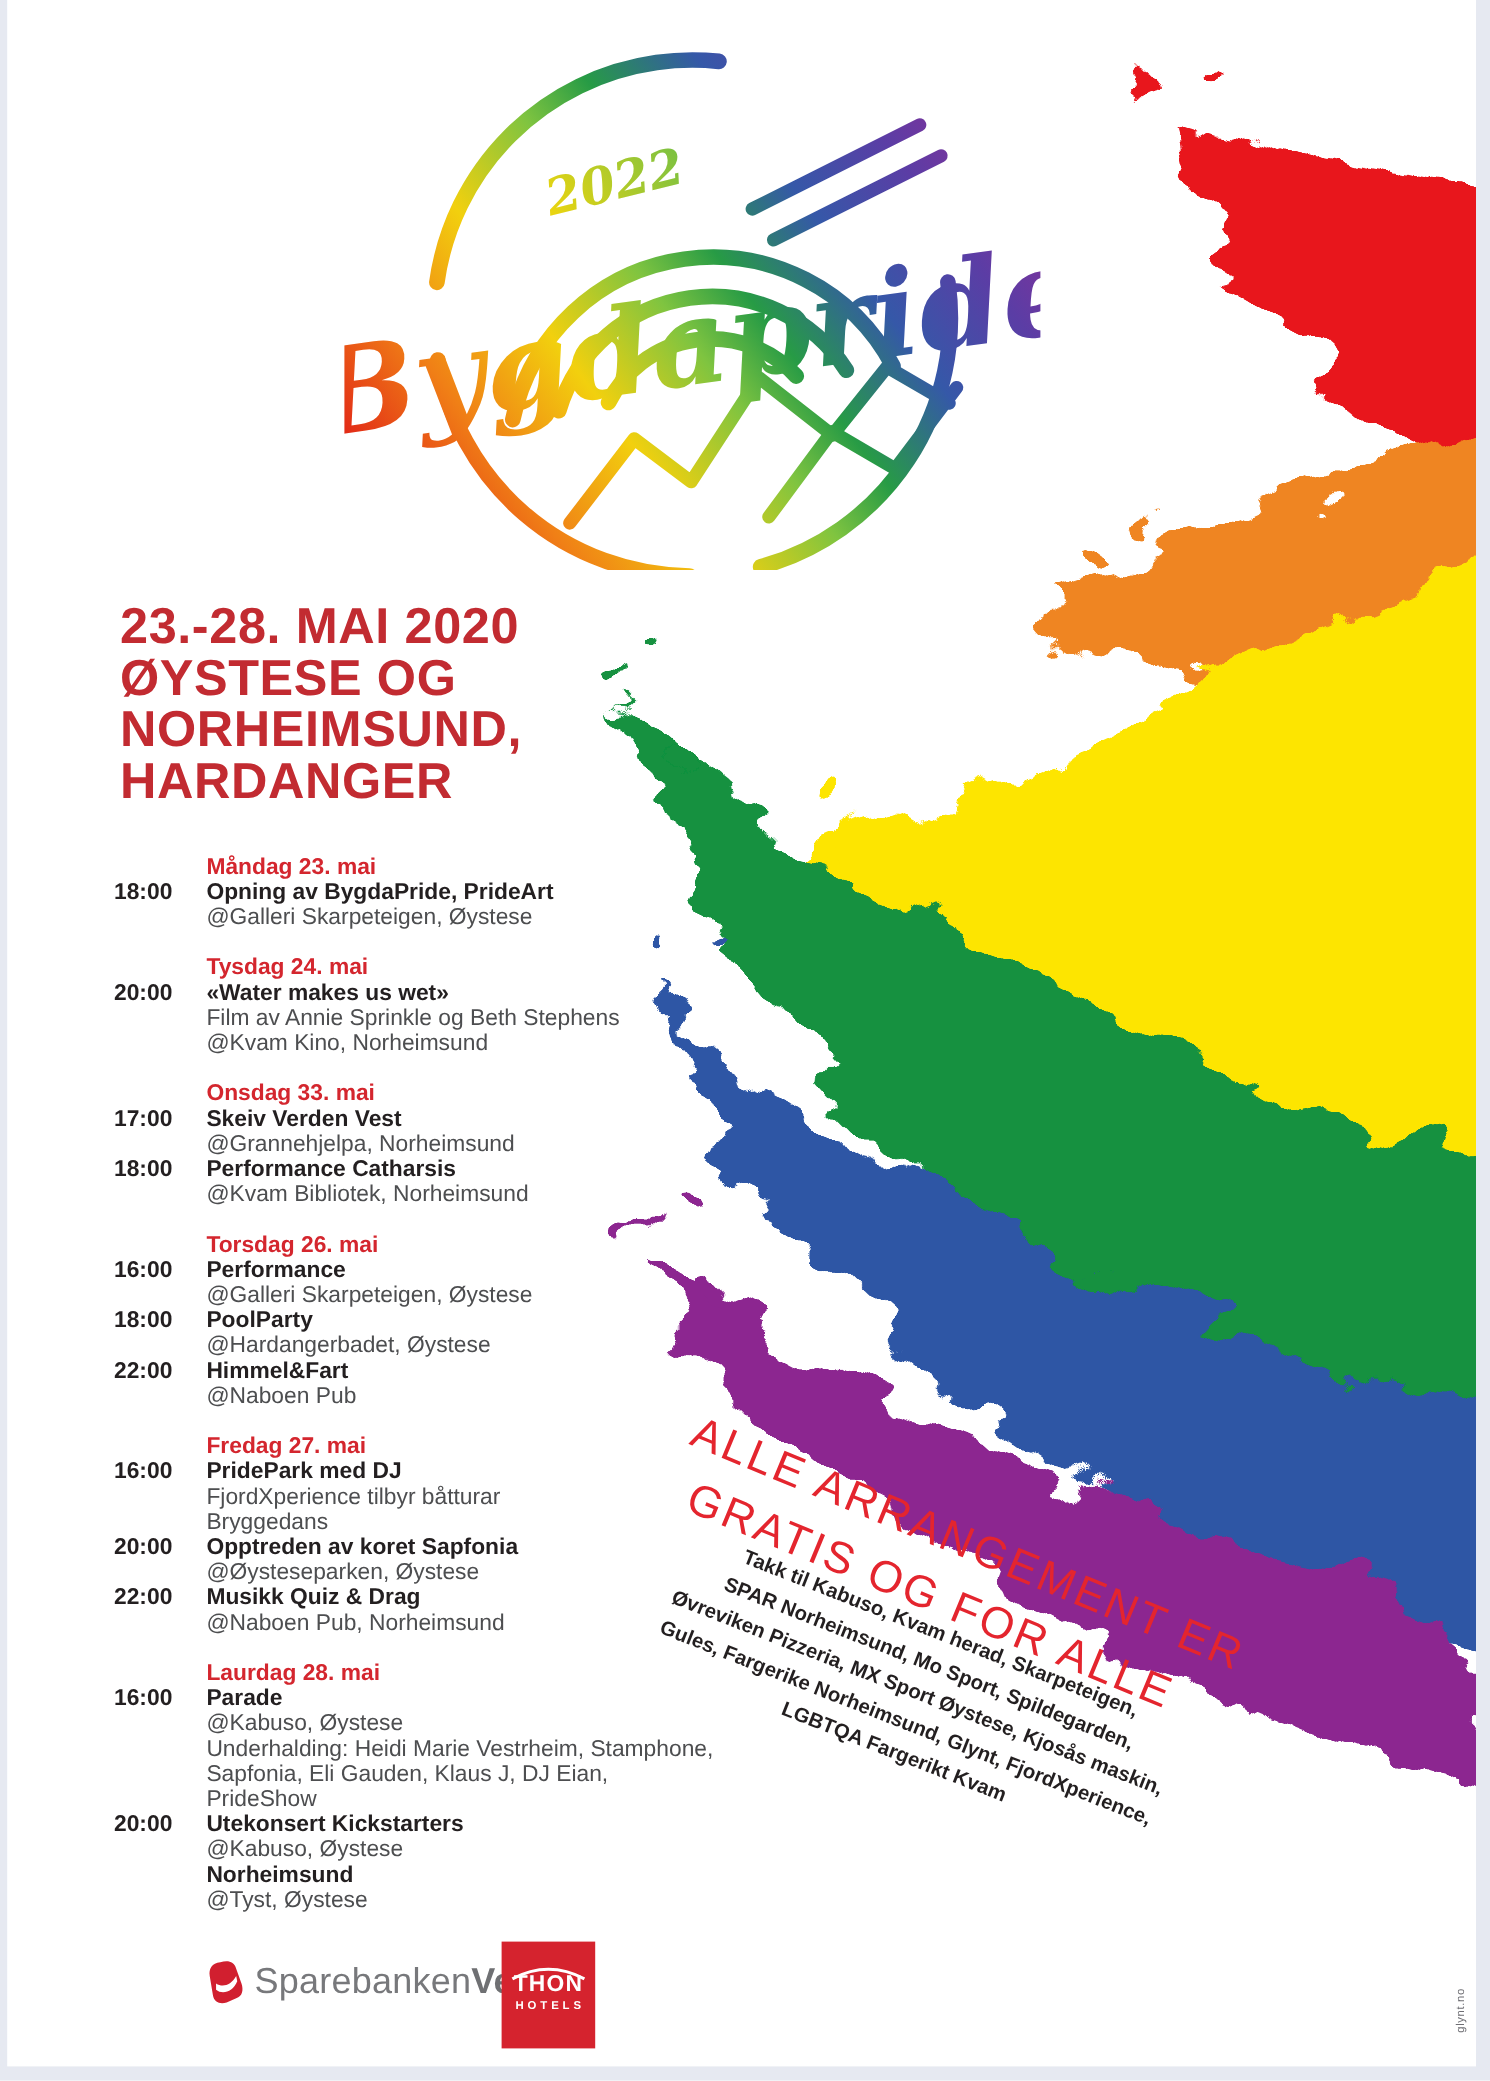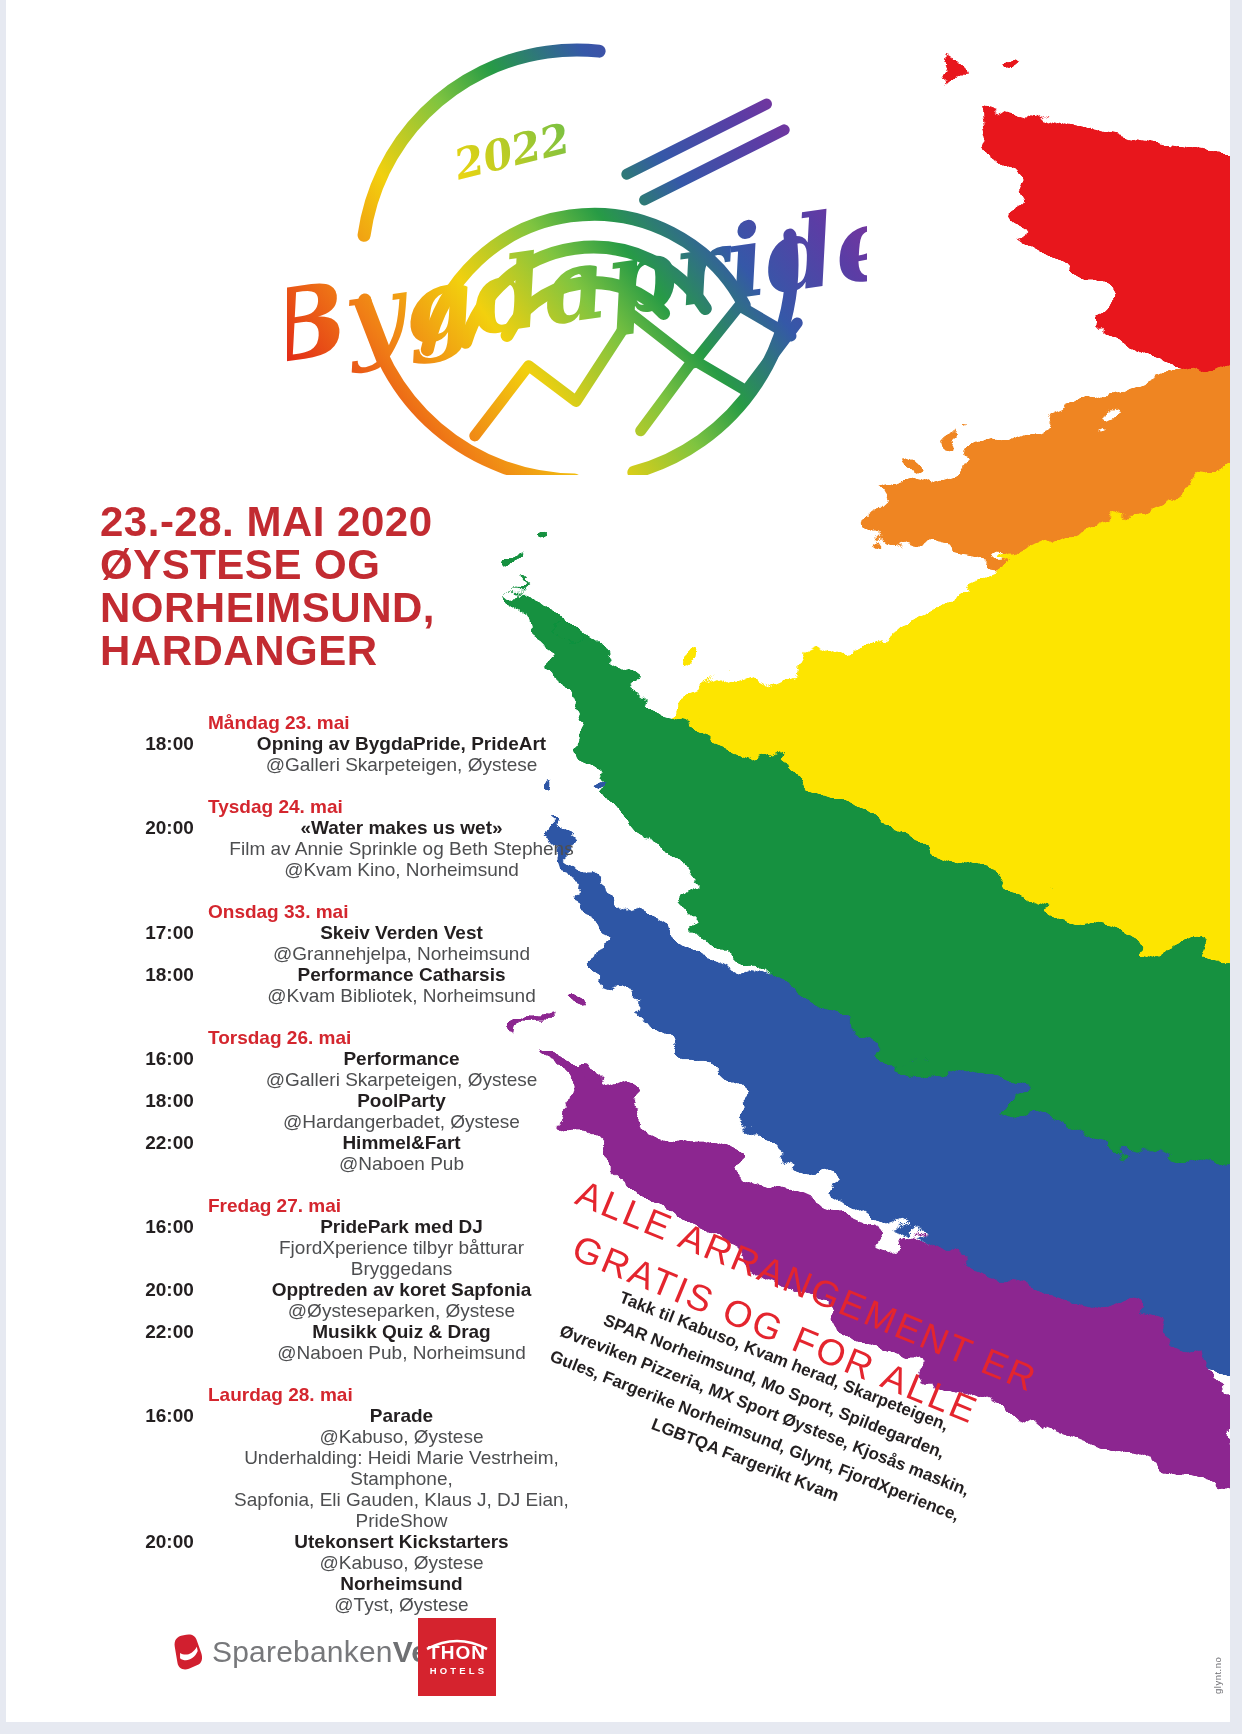--- a/index.html
+++ b/index.html
@@ -12,42 +12,42 @@
   .st-blue{fill:var(--stroke-blue);} .st-purple{fill:var(--stroke-purple);}
 
   .logo{position:absolute;left:281px;top:20px;width:580px;height:455px;}
   .logo-script{font-family:"DejaVu Serif",serif;font-style:italic;font-weight:bold;}
   .logo-year{font-family:"DejaVu Serif",serif;font-style:italic;font-weight:bold;}
 
   .heading{position:absolute;left:94px;top:500px;font-size:42px;font-weight:bold;
            line-height:43px;letter-spacing:.5px;color:var(--heading-red);}
 
   .schedule{position:absolute;left:89px;top:712px;width:500px;font-size:19px;line-height:21px;color:var(--ink);}
-  .day{margin-top:21px;margin-left:36px;}
+  .day{margin-top:21px;}
   .day:first-child{margin-top:0;}
   .day-header{margin-left:77px;font-weight:bold;color:var(--day-red);}
-  .event{display:flex;text-align:center;}
+  .event{display:flex;}
   .event-time{flex:0 0 77px;font-weight:bold;color:var(--ink);}
   .event-lines{flex:1;}
   .ln-b{font-weight:bold;color:var(--ink);}
   .ln-n{color:var(--muted);}
 
   .banner{position:absolute;left:582px;top:1168px;width:470px;transform:rotate(22.5deg);
           transform-origin:0 0;text-align:center;font-size:37px;line-height:52px;
           letter-spacing:2.5px;color:var(--banner-red);white-space:nowrap;}
   .thanks{position:absolute;left:550px;top:1258px;width:500px;transform:rotate(21.5deg);
           transform-origin:0 0;text-align:center;font-size:17px;line-height:26.5px;
           font-weight:bold;color:var(--ink);white-space:nowrap;}
 
   .sb{position:absolute;left:167px;top:1632px;display:flex;align-items:center;}
   .sb svg{display:block;margin-right:9px;}
   .sb-text{font-size:30px;color:var(--sponsor-gray);letter-spacing:.2px;}
   .sb-text .sb-bold{font-weight:bold;color:#6f7073;}
 
-  .thon{position:absolute;left:412px;top:1618px;width:78px;height:78px;background:var(--thon-red);}
+  .thon{position:absolute;left:412px;top:1618px;width:78px;height:89px;background:var(--thon-red);}
   .thon svg{display:block;}
 
   .credit{position:absolute;left:1206px;top:1694px;transform:rotate(-90deg);transform-origin:0 0;
           font-size:9.5px;color:#6e6e73;letter-spacing:.5px;}
 </style>
 </head>
 <body>
 
 <div class="stage">
   <div class="poster">

